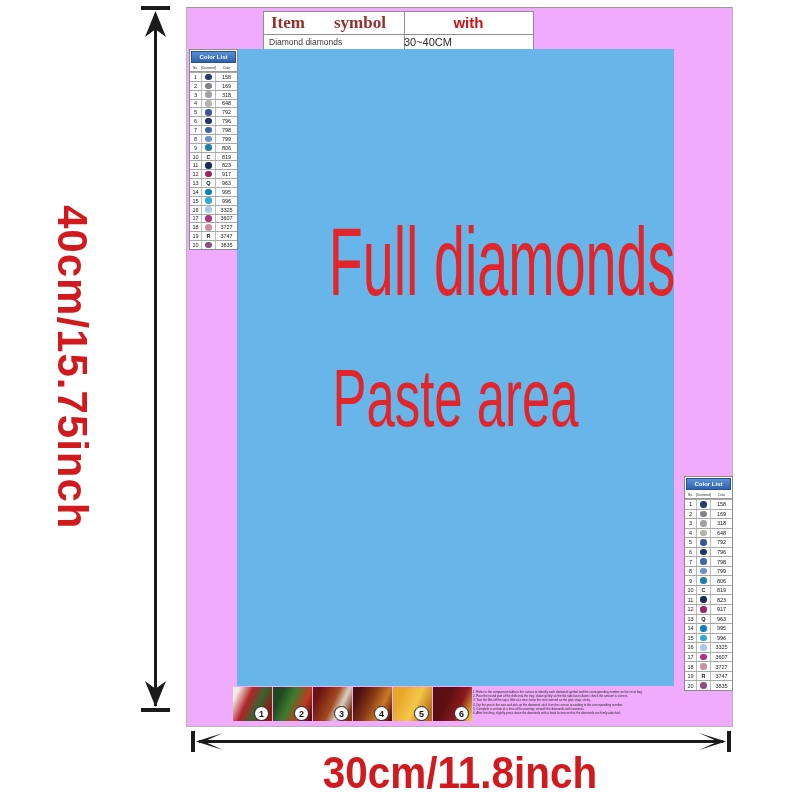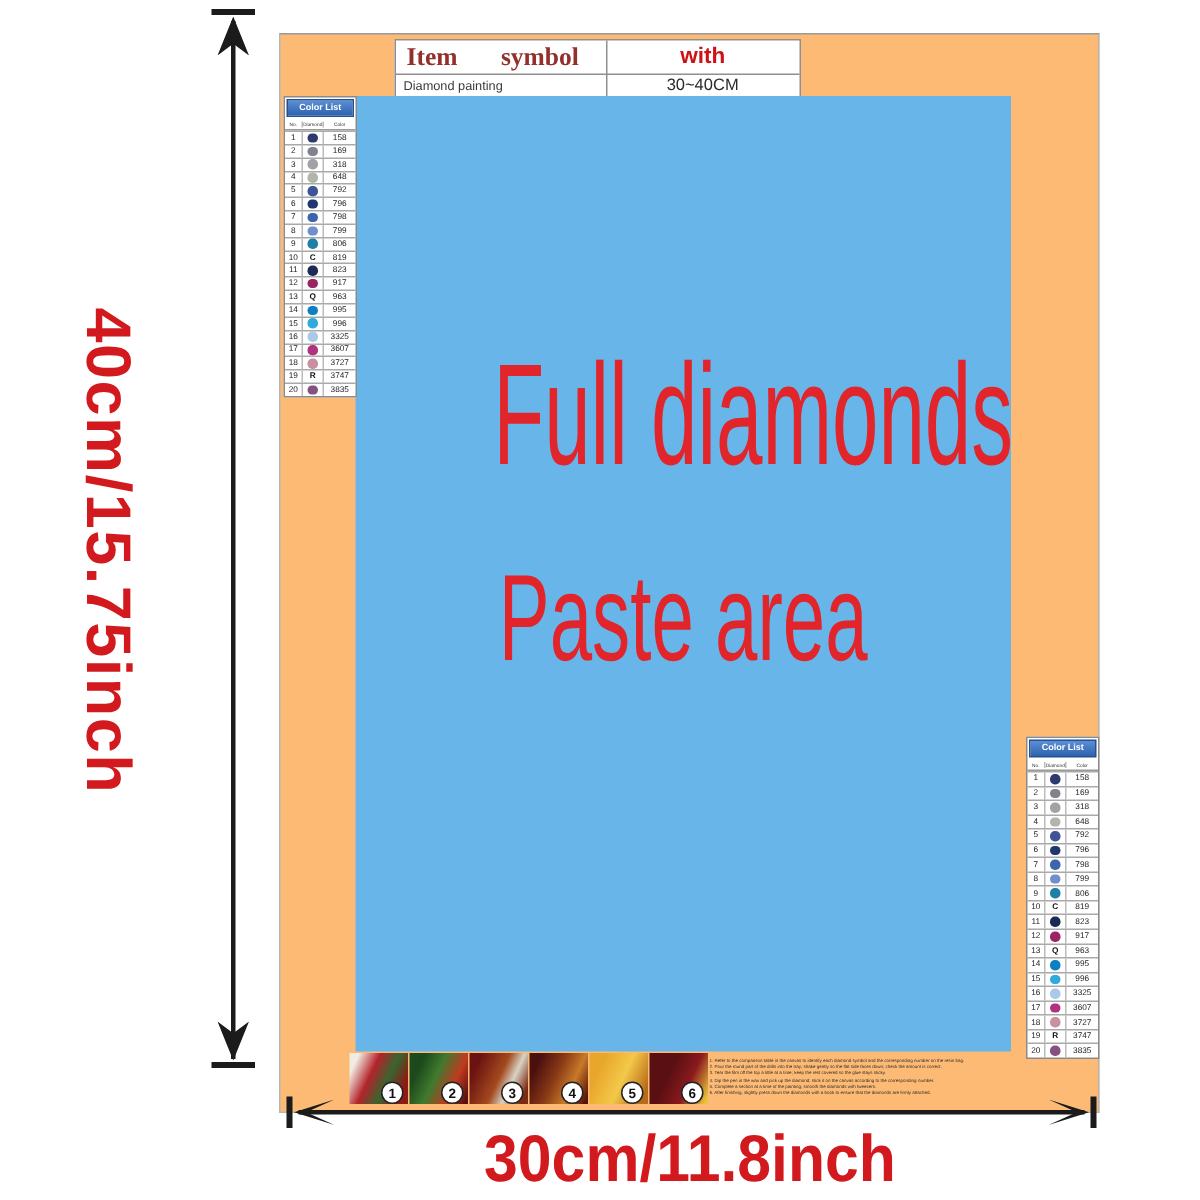--- a/index.html
+++ b/index.html
@@ -14,32 +14,32 @@
   .head.down{clip-path:polygon(50% 100%,100% 0,50% 30%,0 0);}
   .head.left{clip-path:polygon(0 50%,100% 0,30% 50%,100% 100%);}
   .head.right{clip-path:polygon(100% 50%,0 0,70% 50%,0 100%);}
 
   .v-dim-label{left:34px;top:200px;width:76px;height:335px;display:flex;align-items:center;justify-content:center;
      writing-mode:vertical-rl;font-size:42px;color:#d2191e;font-weight:bold;letter-spacing:1px;}
   .h-dim-label{left:300px;top:748px;width:320px;text-align:center;font-size:44px;color:#d2191e;font-weight:bold;
      transform:scaleX(0.92);transform-origin:center;}
 
   
-  .sheet{left:186px;top:22px;width:545px;height:718px;background:#fdba74;
+  .sheet{left:186px;top:7px;width:545px;height:718px;background:#f0abfc;
      border:1px solid #b5b5b5;border-top-color:#9a9a9a;}
 
   
   .item-table{left:76px;top:3px;width:269px;height:38px;border:1px solid #8f8f8f;background:#fff;}
   .item-table .hrow{position:absolute;left:0;top:0;right:0;height:22px;border-bottom:1px solid #8f8f8f;}
   .item-table .vline{position:absolute;top:0;bottom:0;left:52%;width:1px;background:#8f8f8f;}
   .th-item{position:absolute;left:7px;top:1px;font-family:"Liberation Serif",serif;font-weight:bold;font-size:17px;color:#93302c;}
   .th-number{position:absolute;left:26%;top:1px;font-family:"Liberation Serif",serif;font-weight:bold;font-size:17px;color:#93302c;}
   .th-size{position:absolute;left:52%;width:48%;top:2px;text-align:center;font-weight:bold;font-size:15px;color:#cf1116;}
   .td-name{position:absolute;left:5px;top:25px;font-size:8.5px;color:#3a3a3a;}
-  .td-size{position:absolute;left:52%;width:48%;top:24px;text-align:center;font-size:11px;color:#2b2b2b;}
+  .td-size{position:absolute;left:52%;width:48%;top:24px;font-size:11px;color:#2b2b2b;}
 
   
   .paste{left:50px;top:41px;width:437px;height:637px;background:#67b5e9;}
   .paste-line{position:absolute;left:0;right:0;text-align:center;color:#e1252b;white-space:nowrap;}
   .paste-line.l1{top:158px;font-size:96px;transform:scaleX(0.58);}
   .paste-line.l2{top:302px;font-size:82px;transform:scaleX(0.62);}
 
   
   .clist{border:1px solid #8a8a8a;background:#fff;display:flex;flex-direction:column;}
   .clist.left{left:2px;top:41px;width:47px;height:199px;}
@@ -91,21 +91,21 @@
 <div class="abs v-dim-label">40cm/15.75inch</div>
 
 <div class="abs sheet">
 
   <div class="abs item-table">
     <div class="hrow"></div>
     <div class="vline"></div>
     <span class="th-item">Item</span>
     <span class="th-number">symbol</span>
     <span class="th-size">with</span>
-    <span class="td-name">Diamond painting</span>
+    <span class="td-name">Diamond diamonds</span>
     <span class="td-size">30~40CM</span>
   </div>
 
   <div class="abs paste">
     <div class="paste-line l1">Full diamonds</div>
     <div class="paste-line l2">Paste area</div>
   </div>
 
   <div class="abs clist left">
     <div class="clist-title">Color List</div>

